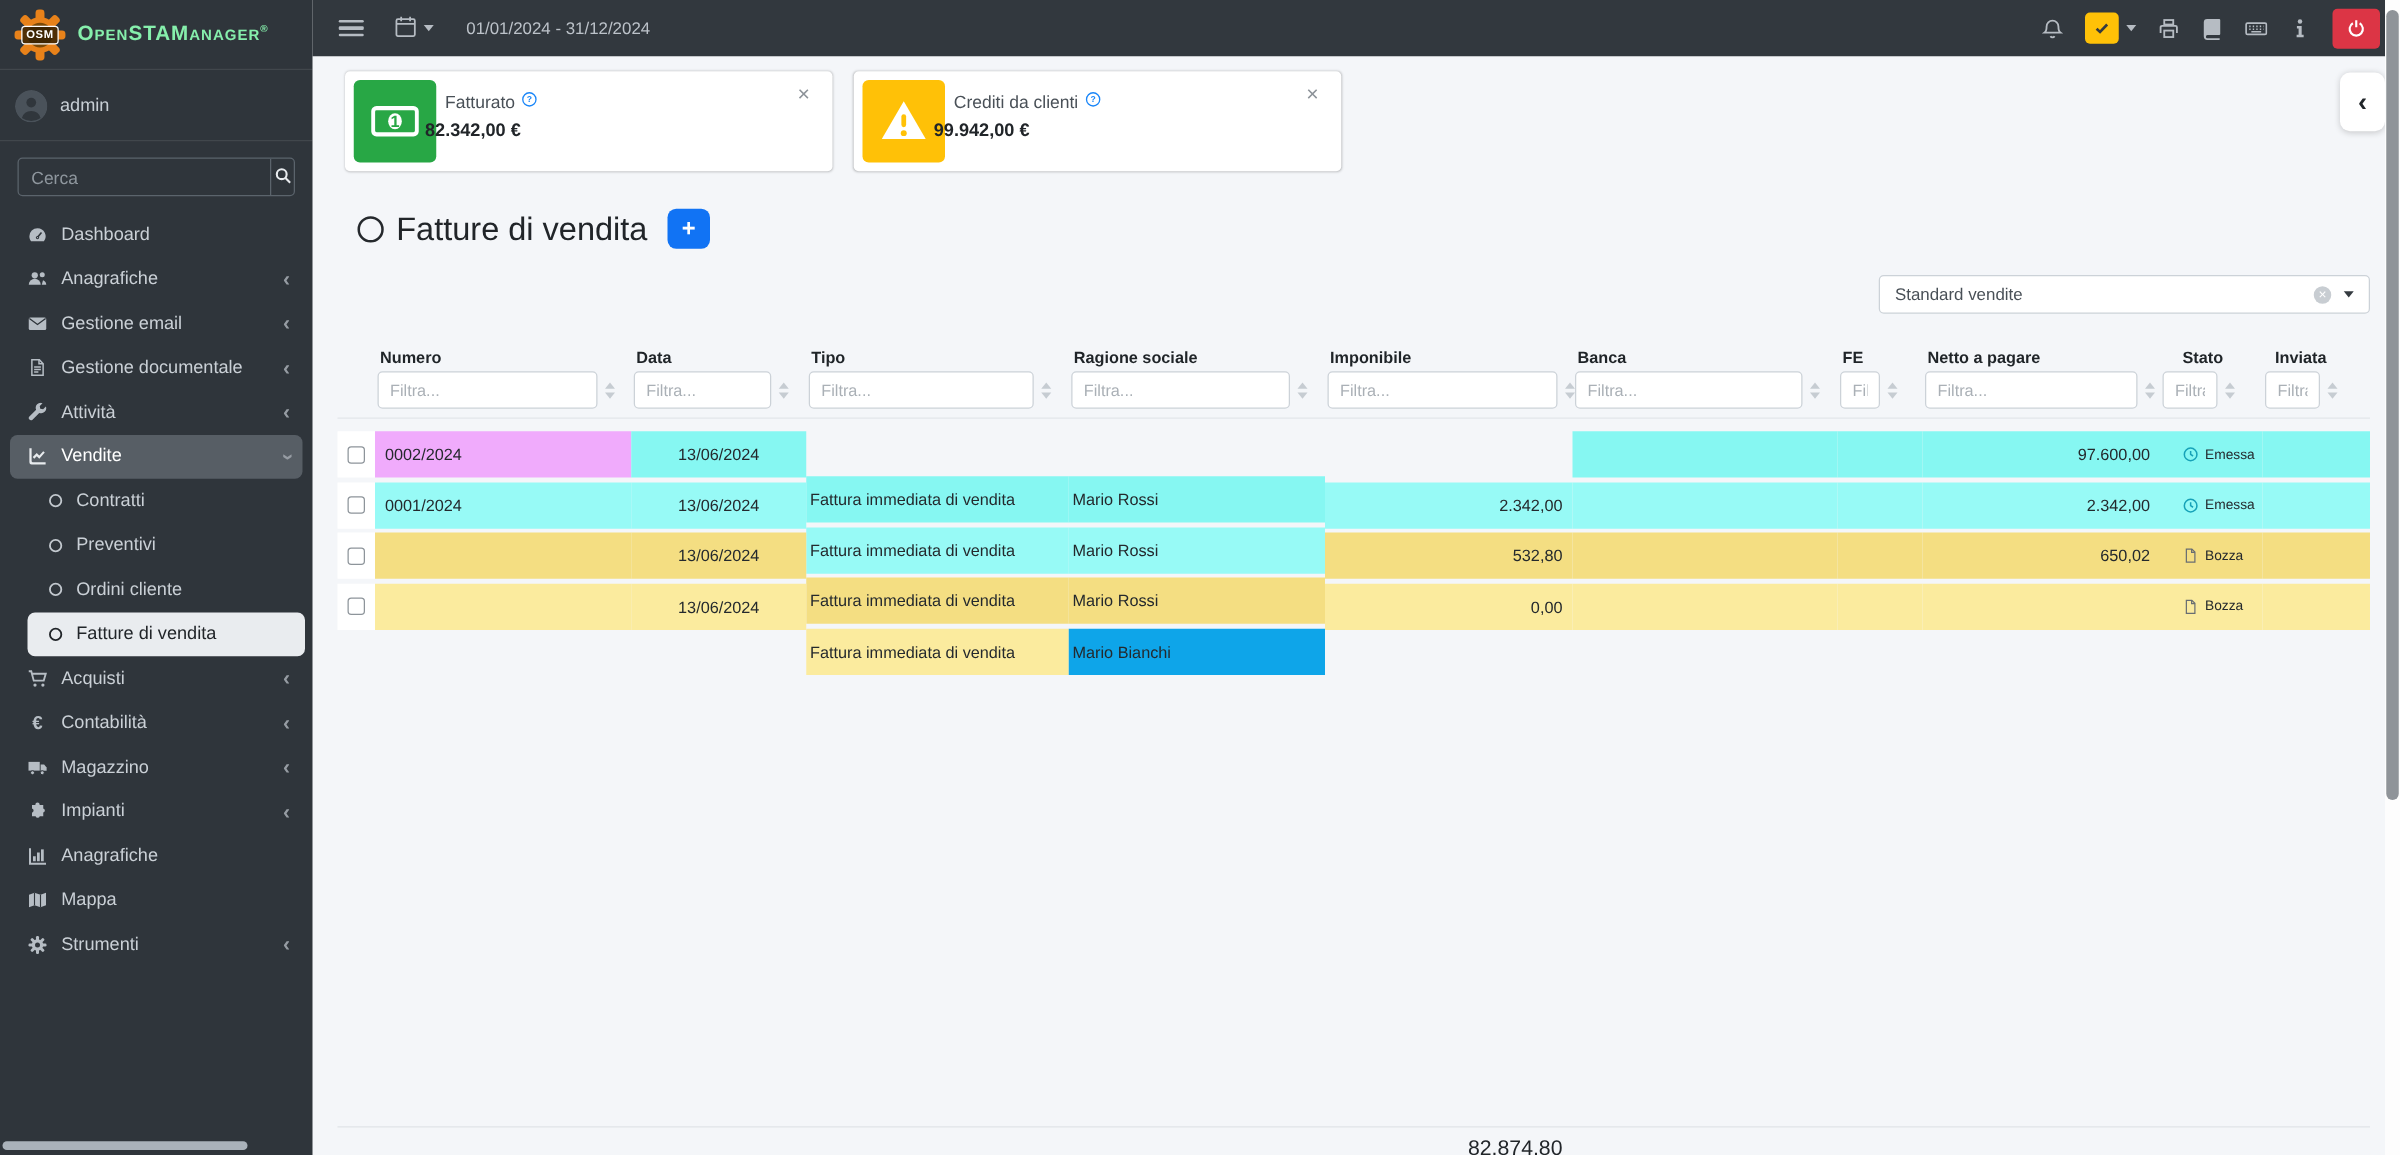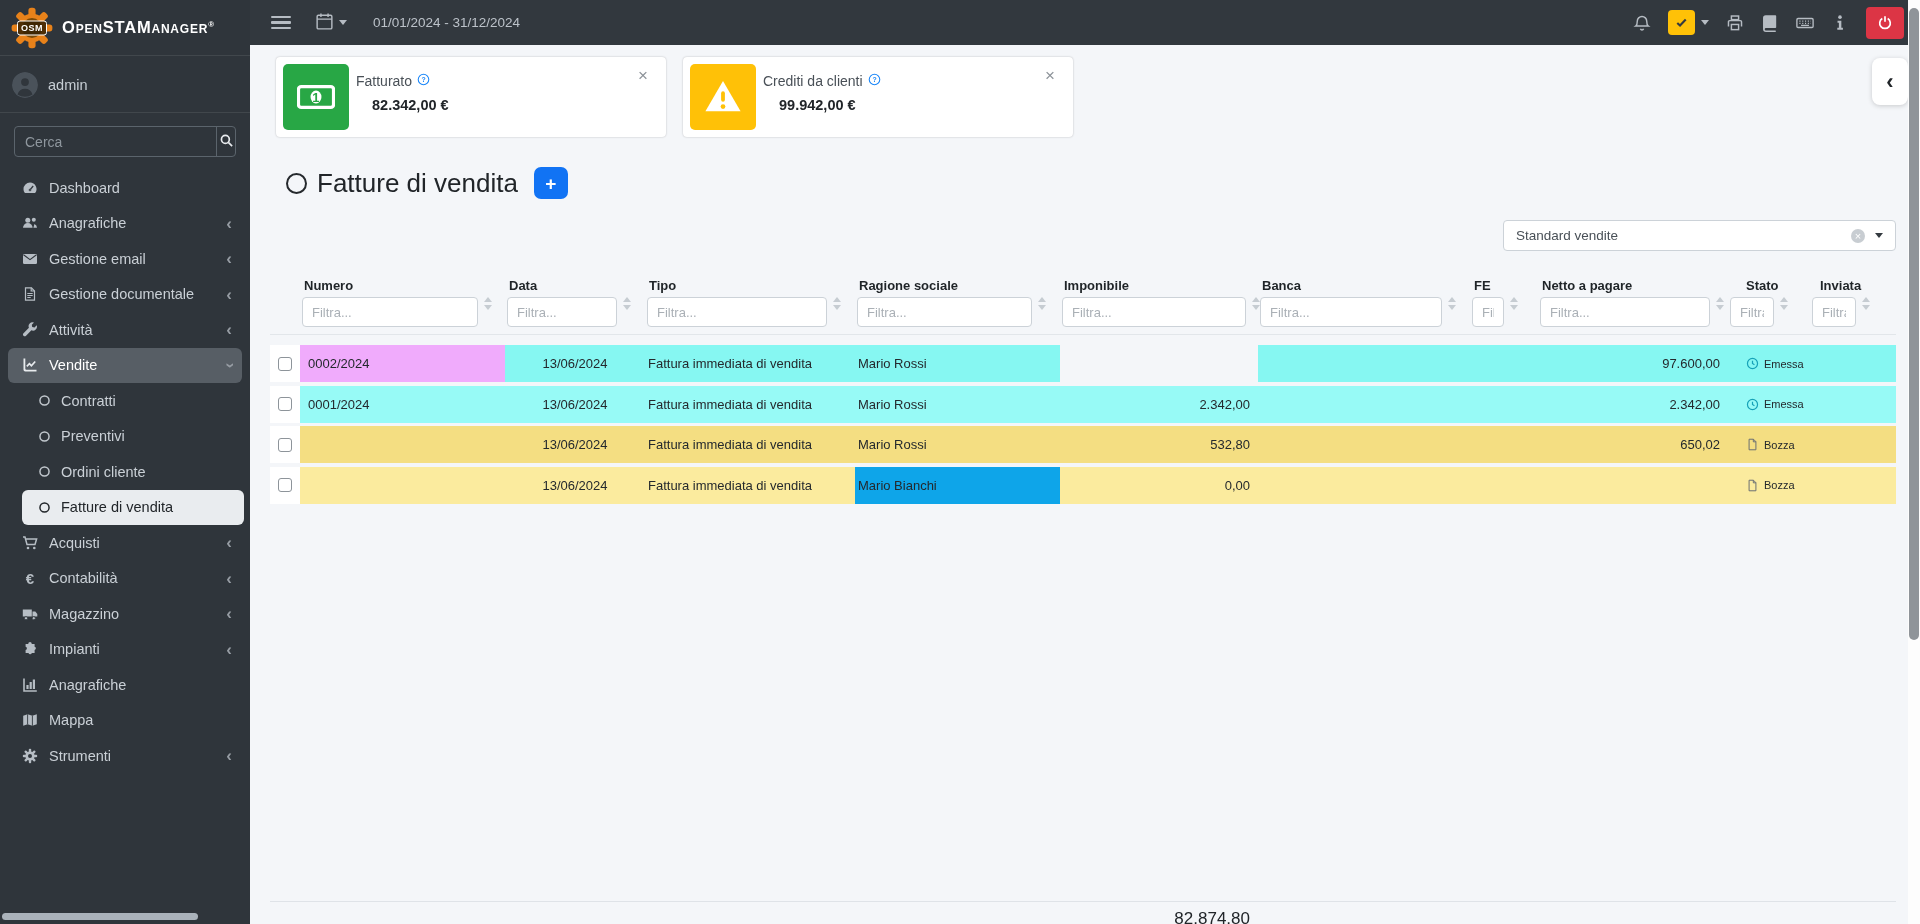--- a/index.html
+++ b/index.html
@@ -5,21 +5,21 @@
   * { box-sizing: border-box; margin: 0; padding: 0; }
   html,body { background:#f4f6f9; font-family:"Liberation Sans", sans-serif; }
   #app { position:relative; width:1920px; height:924px; overflow:hidden; background:#f4f6f9; }
 
   
   .sidebar { position:absolute; left:0; top:0; width:250px; height:924px; background:#2f353b; z-index:5; }
   .brand { height:56px; display:flex; align-items:center; padding-left:10px; border-bottom:1px solid rgba(255,255,255,.09); cursor:pointer; }
   .brand-gear { position:relative; width:44px; height:44px; flex:0 0 44px; }
   .brand-gear svg { width:44px; height:44px; }
   .brand-osm { position:absolute; top:50%; left:50%; transform:translate(-50%,-50%); background:rgba(52,32,2,.85); border:1px solid #fff; border-radius:3px; color:#fff; font-size:9px; font-weight:bold; letter-spacing:.5px; padding:0 3px; line-height:13px; }
-  .brand-text { margin-left:8px; color:#ffffff; font-weight:bold; font-size:16.5px; letter-spacing:.8px; font-variant:small-caps; white-space:nowrap; }
+  .brand-text { margin-left:8px; color:#86efac; font-weight:bold; font-size:16.5px; letter-spacing:.8px; font-variant:small-caps; white-space:nowrap; }
   .brand-text sup { font-size:8px; }
   .user-panel { display:flex; align-items:center; gap:10px; padding:16px 12px 14px 12px; border-bottom:1px solid rgba(255,255,255,.09); }
   .avatar { width:26px; height:26px; border-radius:50%; overflow:hidden; flex:0 0 26px; }
   .avatar svg { width:26px; height:26px; }
   .user-name { color:#c7ced4; font-size:14.5px; }
   .sidebar-search { display:flex; margin:13px 14px 2px 14px; height:31px; border:1px solid #5b646c; border-radius:4px; overflow:hidden; }
   .sidebar-search input { flex:1; background:transparent; border:none; outline:none; color:#fff; font-size:14px; padding:0 10px; font-family:inherit; }
   .sidebar-search input::placeholder { color:#8f979e; }
   .search-btn { width:40px; background:transparent; border:none; border-left:1px solid #5b646c; color:#e8ebee; display:flex; align-items:center; justify-content:center; cursor:pointer; }
   .search-btn svg { width:15px; height:15px; }
@@ -60,50 +60,50 @@
   .tb-btn.danger svg { width:16px; height:16px; }
 
   
   .content { position:absolute; left:250px; top:45px; right:0; bottom:0; }
   .card { position:absolute; top:12px; width:390px; height:80px; background:#fff; border-radius:4px; box-shadow:0 0 2px rgba(0,0,0,.25); }
   .card-icon { position:absolute; left:7px; top:7px; width:66px; height:66px; border-radius:5px; display:flex; align-items:center; justify-content:center; }
   .card-icon svg { width:38px; height:38px; }
   .card-title { position:absolute; left:80px; top:16px; font-size:14px; color:#495057; display:flex; align-items:flex-start; gap:5px; }
   .card-title .q { color:#1a86f8; display:flex; }
   .card-title .q svg { width:13px; height:13px; }
-  .card-value { position:absolute; left:96px; top:40px; font-size:14.5px; font-weight:bold; color:#212529; }
+  .card-value { position:absolute; left:64px; top:40px; font-size:14.5px; font-weight:bold; color:#212529; }
   .card-close { position:absolute; right:18px; top:10px; color:#8d9399; font-size:17px; line-height:1; cursor:pointer; }
   .page-head { position:absolute; left:36px; top:122px; display:flex; align-items:center; gap:10px; }
   .page-circle { width:21px; height:21px; border:2.5px solid #25292d; border-radius:50%; }
   .page-title { font-size:26px; font-weight:normal; color:#212529; font-family:"Liberation Sans", sans-serif; }
   .add-btn { width:34px; height:32px; margin-left:6px; background:#1173f4; border:none; border-radius:7px; color:#fff; font-size:19px; font-weight:bold; line-height:1; cursor:pointer; }
   .select2 { position:absolute; right:24px; top:175px; width:393px; height:31px; background:#fff; border:1px solid #ccd2d8; border-radius:4px; display:flex; align-items:center; padding:0 12px; cursor:pointer; }
   .select2 .val { flex:1; font-size:13.5px; color:#495057; }
   .select2 .clear { width:14px; height:14px; border-radius:50%; background:#c8cdd2; color:#fff; font-size:11px; line-height:14px; text-align:center; margin-right:10px; }
   .select2 .caret { border-top-color:#343a40; }
 
   
   #thead { position:absolute; left:20px; top:233px; width:1626px; height:57px; border-bottom:1px solid #e2e6ea; }
   .th { position:absolute; top:0; height:100%; }
   .th-label { font-size:13px; font-weight:bold; color:#1f2428; padding-left:4px; white-space:nowrap; }
   .th.stato .th-label { padding-left:18px; }
   .th.inviata .th-label { padding-left:10px; }
-  .th-filter { display:flex; margin-top:4px; padding-left:2px; }
+  .th-filter { display:flex; align-items:center; margin-top:4px; padding-left:2px; }
   .th-filter input { height:30px; border:1px solid #ccd2d8; border-radius:4px; background:#fff; font-size:13px; color:#495057; padding:0 9px; outline:none; font-family:inherit; }
   .th-filter input::placeholder { color:#aab0b6; }
   .sorters { display:flex; flex-direction:column; gap:3px; margin-left:6px; cursor:pointer; }
   .sorters .up { width:0; height:0; border-left:4px solid transparent; border-right:4px solid transparent; border-bottom:5px solid #c6ccd2; }
   .sorters .dn { width:0; height:0; border-left:4px solid transparent; border-right:4px solid transparent; border-top:5px solid #c6ccd2; }
   #tbody { position:absolute; left:20px; top:300px; width:1626px; }
   .tr { position:relative; height:37px; margin-bottom:3.5px; cursor:pointer; }
   .td { position:absolute; top:0; height:100%; display:flex; align-items:center; font-size:13px; color:#24292d; overflow:hidden; white-space:nowrap; }
   .td.cb { left:0; width:30px; background:#fff; justify-content:center; }
   .td.numero { padding-left:8px; }
   .td.data { justify-content:center; }
-  .td.tipo, .td.ragione { padding-left:3px; }
+  .td.tipo, .td.ragione { padding-left:3px;margin-top:36px; }
   .td.imponibile, .td.netto { justify-content:flex-end; padding-right:8px; }
   .td.stato { padding-left:18px; gap:5px; }
   .st-ic { display:flex; }
   .st-ic svg { width:13px; height:13px; }
   .st-emessa { color:#17a2b8; }
   .st-bozza { color:#686d72; }
   .st-lbl { font-size:11px; color:#24292d; }
   .checkbox { width:14px; height:14px; border:1.5px solid #8d949a; border-radius:3px; background:#fff; cursor:pointer; }
   .total-divider { position:absolute; left:20px; right:24px; top:856px; border-top:1px solid #dfe3e8; }
   .total { position:absolute; left:810px; top:864px; width:198px; text-align:right; padding-right:8px; font-size:17px; color:#212529; }

